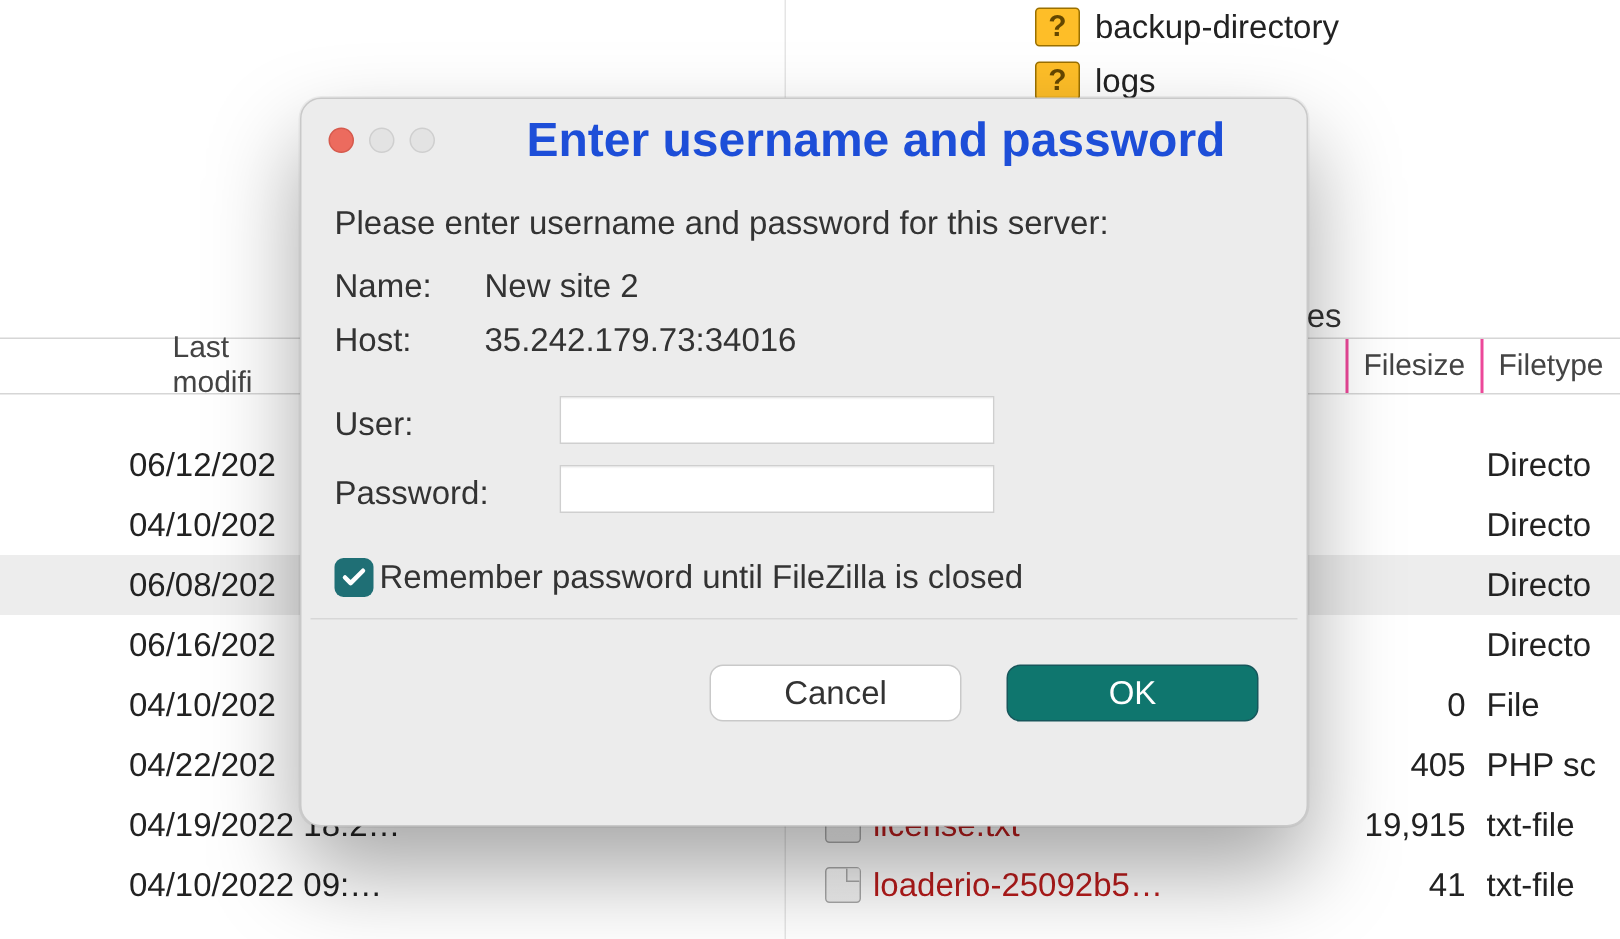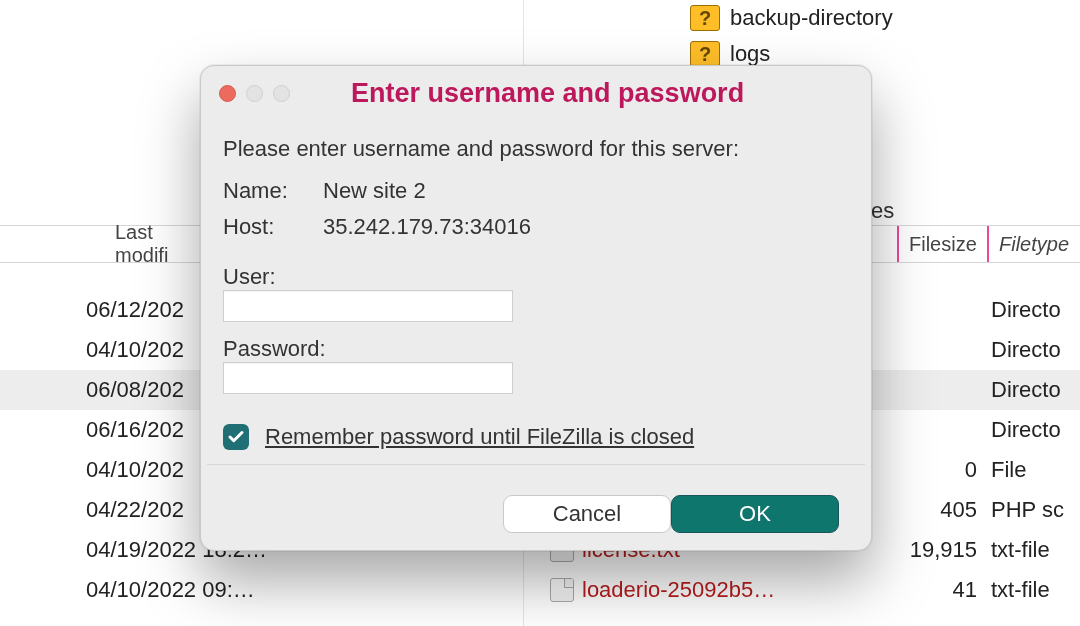--- a/index.html
+++ b/index.html
@@ -25,21 +25,21 @@
 
   
   .bg .hdr { position:absolute; left:0; right:0; top:225px; border-top:1px solid #d6d6d6;
              border-bottom:1px solid #d6d6d6; height:38px; background:#fff; display:flex;
              font-size:20px; color:#444; align-items:center; }
   .bg .hdr .cell { padding:0 10px; height:100%; display:flex; align-items:center; border-left:2px solid #ec4899;}
   .bg .hdr .cell:first-child{border-left:none;}
   .bg .hdr .c-lastmod{ width:220px; padding-left:115px;}
   .bg .hdr .c-spacer1{ flex:1; border-left:none;}
   .bg .hdr .c-filesize{ width:90px; }
-  .bg .hdr .c-filetype{ width:93px;font-style:italic; }
+  .bg .hdr .c-filetype{ width:93px; }
 
   .bg .rows { position:absolute; top:290px; left:0; right:0; font-size:22px; }
   .bg .rows .row { display:flex; height:40px; align-items:center;}
   .bg .rows .row.sel { background:#ededed; }
   .bg .rows .row .c-date{ width:520px; padding-left:86px; white-space:nowrap; overflow:hidden;}
   .bg .rows .row .c-gap{ width:30px; }
   .bg .rows .row .c-name{ flex:1; display:flex; align-items:center; gap:8px; color:#b91c1c;}
   .bg .rows .row .c-size{ width:95px; text-align:right; padding-right:8px;}
   .bg .rows .row .c-type{ width:95px; padding-left:6px;}
   .bg .rows .row .dicon {
@@ -66,46 +66,46 @@
   }
   .dialog .titlebar{
     height:54px; display:flex; align-items:center; gap:16px; padding:0 18px;
   }
   .dialog .traffic{ display:flex; gap:10px; }
   .dialog .traffic span{
     width:17px; height:17px; border-radius:50%;
     background:#e3e3e3; border:1px solid #cfcfcf;
   }
   .dialog .traffic .close{ background:#ec6b5e; border-color:#d65a4d;}
-  .dialog .dtitle{ flex:1; text-align:left; font-weight:700; font-size:27px; color:#be185d; padding-left:45px;}
+  .dialog .dtitle{ flex:1; text-align:left; font-weight:700; font-size:32px; color:#1d4ed8; padding-left:45px;}
 
   .dialog .body{ padding:10px 22px 0 22px; font-size:22px; color:#333; }
   .dialog .body .intro{ margin:6px 0 16px 0;}
   .dialog .body .inforow{ display:flex; margin-bottom:10px;}
   .dialog .body .inforow .ilabel{ width:100px;}
   .dialog .body .inforow .ivalue{}
 
-  .dialog .body .fieldrow{ display:flex; align-items:flex-start; margin-top:24px;flex-direction:column;}
+  .dialog .body .fieldrow{ display:flex; align-items:flex-end; margin-top:24px;}
   .dialog .body .fieldrow .flabel{ width:150px;}
   .dialog .body .fieldrow input{
     width:290px; height:32px; border:1px solid #cfcfcf; background:#fff; font-size:18px; padding:2px 6px;
     box-shadow: inset 0 1px 1px rgba(0,0,0,.05);
   }
   .dialog .body .fieldrow + .fieldrow{ margin-top:14px;}
 
-  .dialog .body .rememberrow{ display:flex; align-items:flex-start; margin-top:30px; gap:16px;text-decoration:underline;}
+  .dialog .body .rememberrow{ display:flex; align-items:flex-start; margin-top:30px; gap:4px;}
   .dialog .body .rememberrow .chk{
     width:26px; height:26px; background:#1f6f75; border-radius:6px; display:flex;
     align-items:center; justify-content:center; color:#fff;
   }
   .dialog .body .rememberrow .chk svg{ width:18px; height:18px; }
 
   .dialog .sep{ height:1px; background:#d7d7d7; margin:14px 6px 0 6px;}
 
-  .dialog .footer{ display:flex; justify-content:flex-end; padding:30px 32px 0 0;}
+  .dialog .footer{ display:flex; justify-content:flex-end; gap:30px; padding:30px 32px 0 0;}
   .dialog .footer button{
     width:168px; height:38px; border-radius:9px; font-size:22px; border:1px solid #c9c9c9; cursor:pointer;
   }
   .dialog .footer .btn-cancel{ background:#fff; color:#333;}
   .dialog .footer .btn-ok{ background:#0f766e; color:#fff; border-color:#17565b; font-weight:500;}
 </style>
 </head>
 <body>
 
 <div class="bg">

